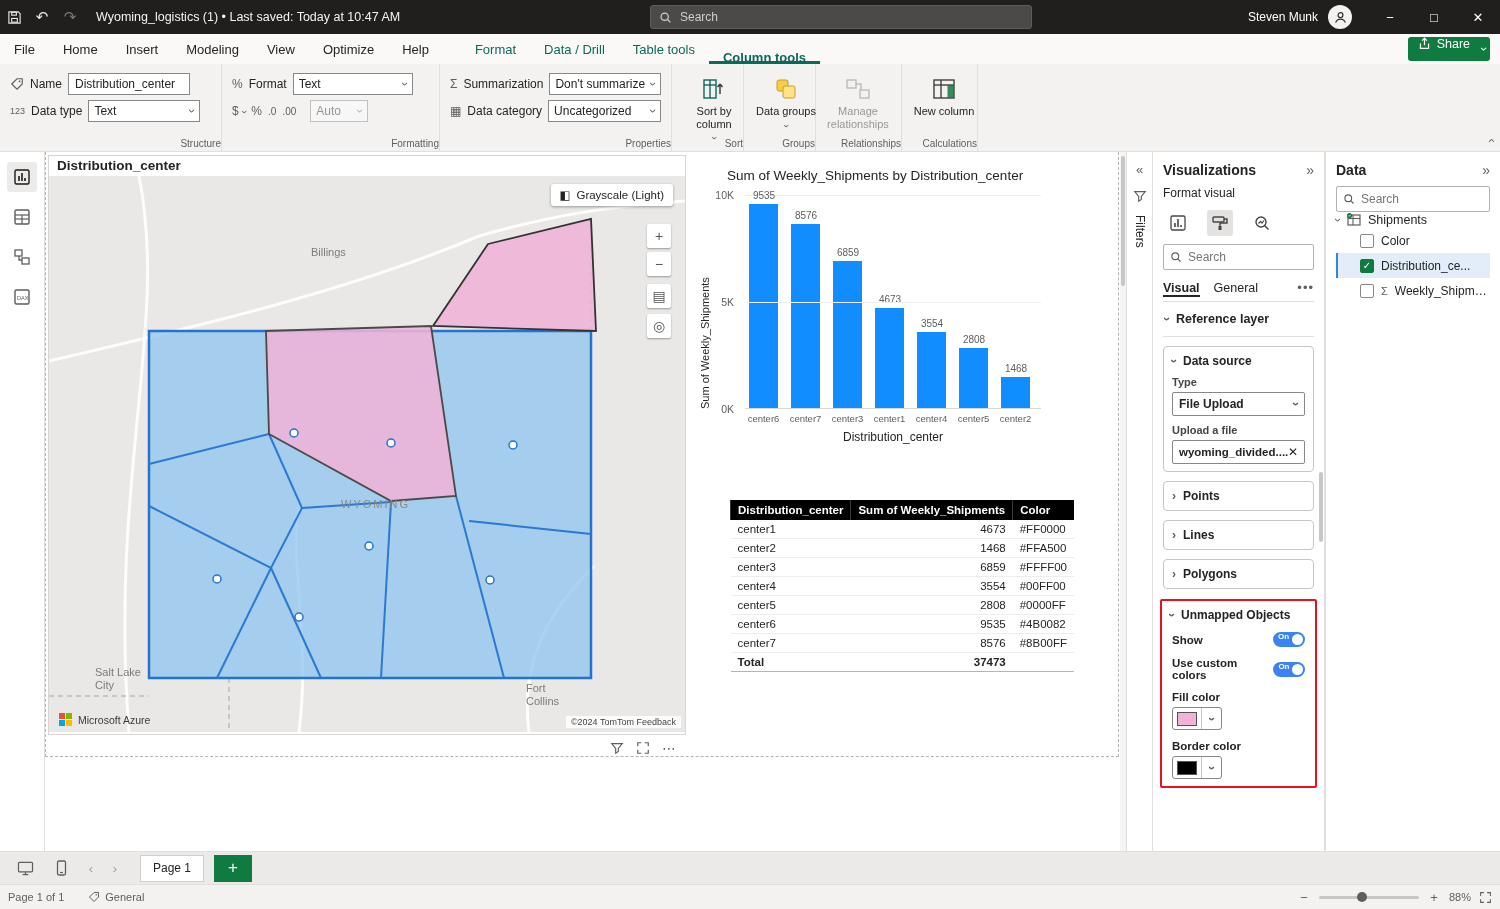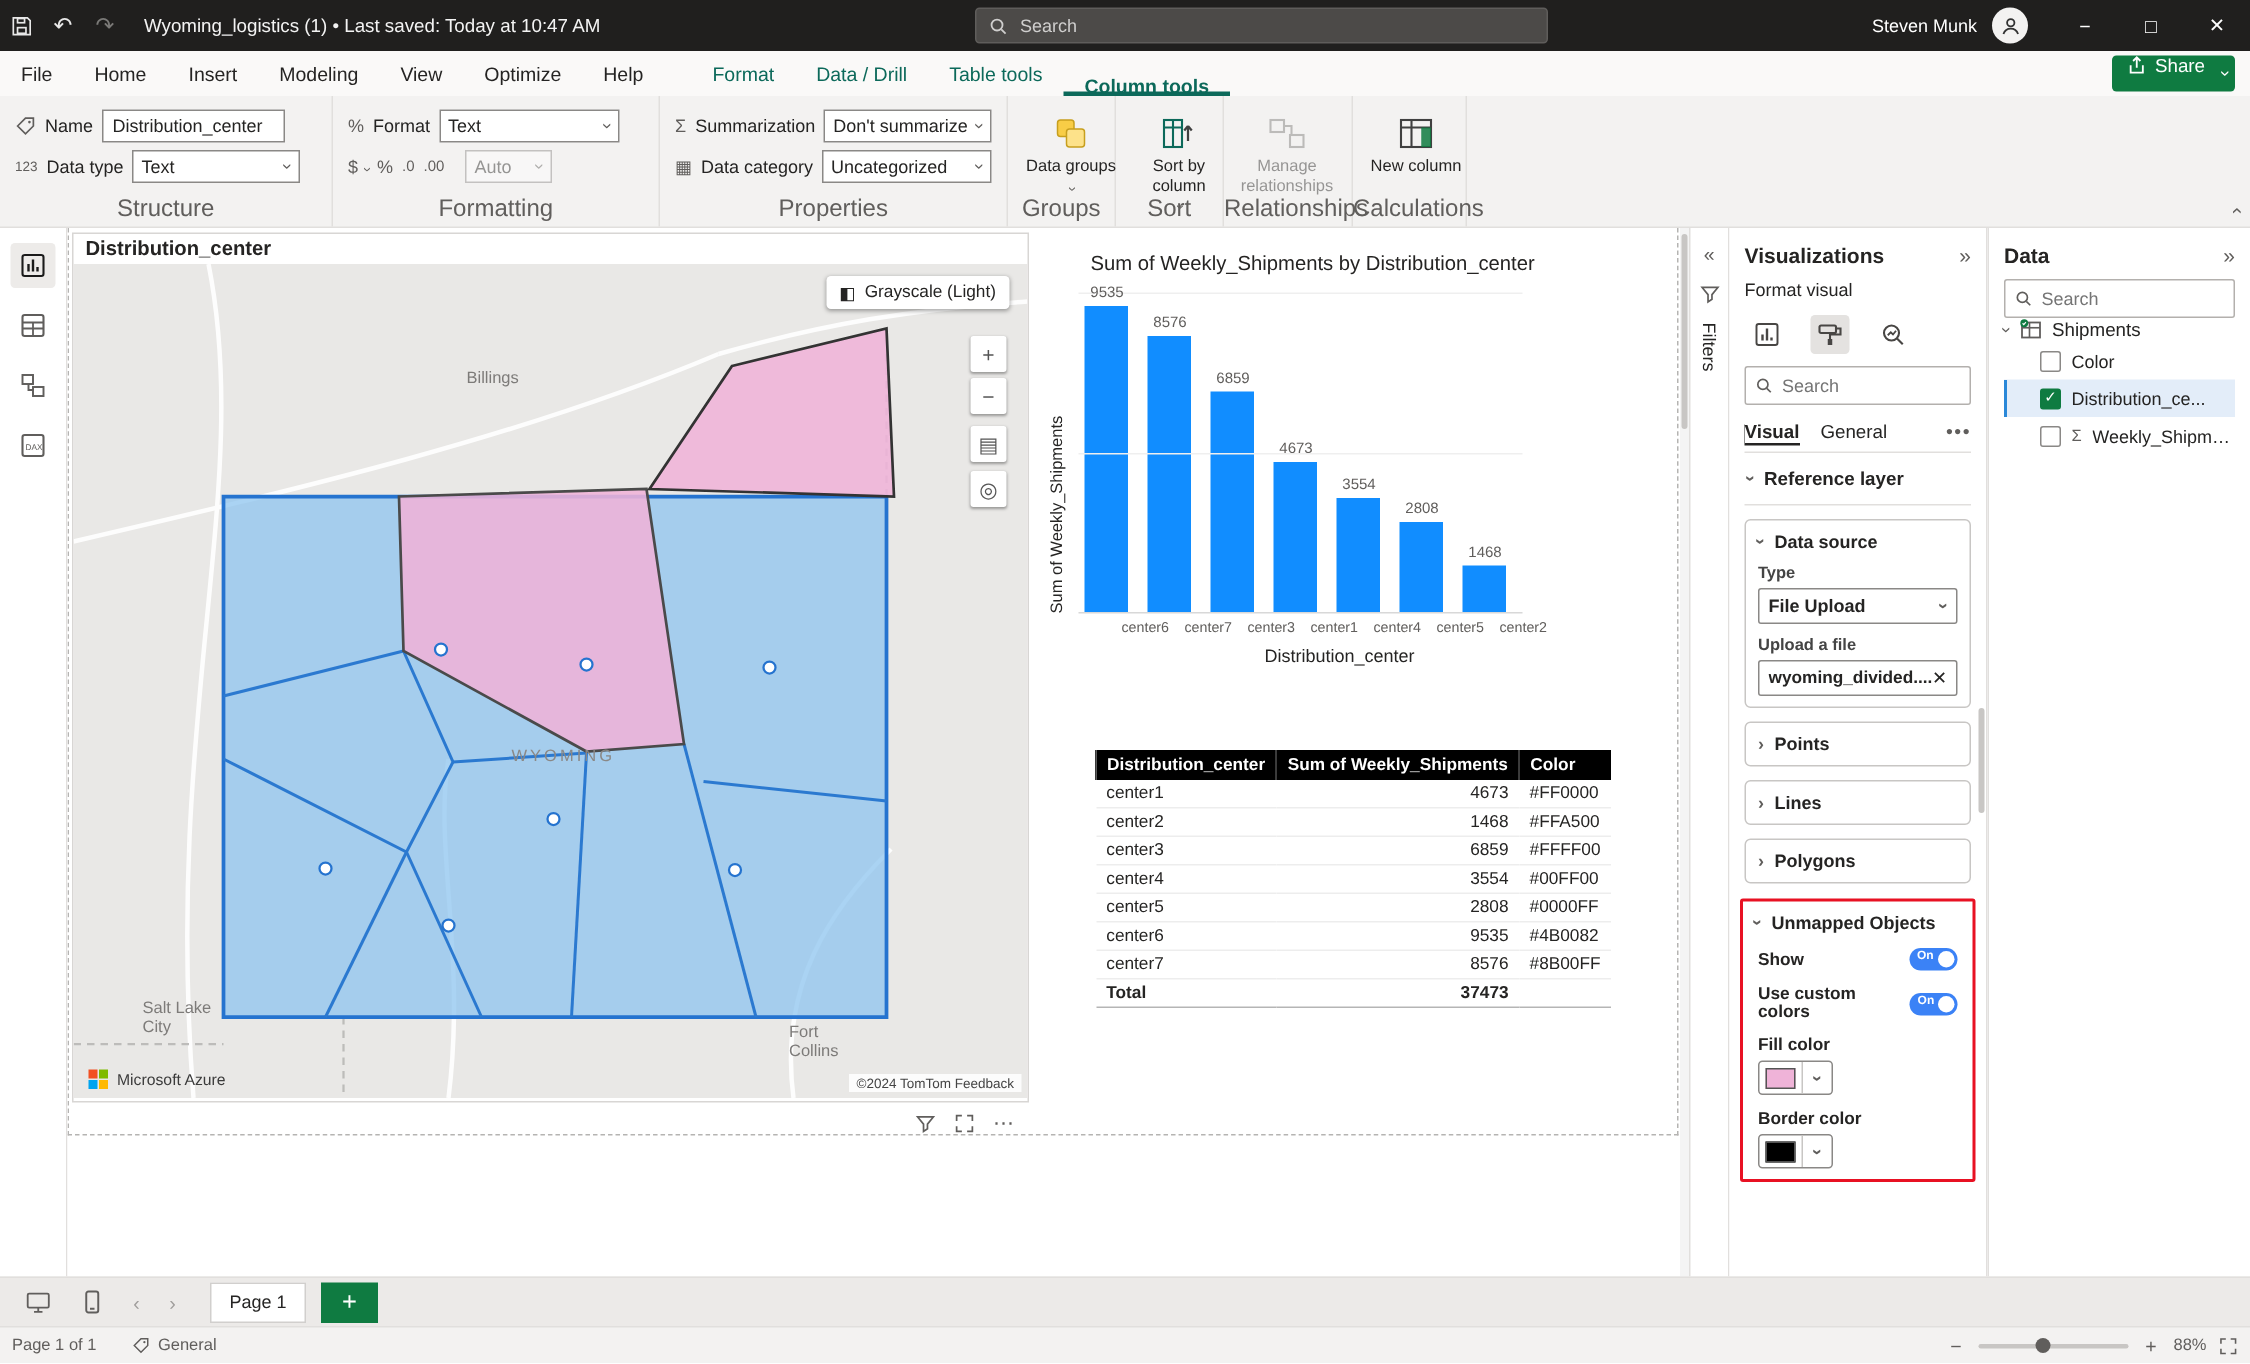--- a/index.html
+++ b/index.html
@@ -20,21 +20,21 @@
 .menubar{position:absolute;left:0;top:34px;width:100%;height:30px;background:#faf9f8;display:flex;align-items:stretch;z-index:29}
 .menu-tab{padding:0 14px;display:flex;align-items:center;font-size:13px;color:#252423;cursor:default}
 .menu-tab.contextual{color:#0c695a}
 .menu-tab.active{font-weight:700;border-bottom:3px solid #0c695a;padding-top:19px}
 #menu-tabs-main,#menu-tabs-ctx{display:flex}
 #menu-tabs-ctx{margin-left:18px}
 .share-btn{position:absolute;right:10px;top:3px;height:24px;background:#0f7b41;color:#fff;border-radius:3px;display:flex;gap:6px;padding:0 10px;font-size:12.5px}
 
 .ribbon{position:absolute;left:0;top:64px;width:100%;height:88px;background:#f3f2f1;border-bottom:1px solid #e1dfdd;display:flex;z-index:28}
 .rgroup{position:relative;border-right:1px solid #e1dfdd;padding:8px 10px 16px 10px}
-.rgroup .glabel{position:absolute;bottom:2px;left:0;right:0;text-align:center;font-size:16px;color:#605e5c}
+.rgroup .glabel{position:absolute;bottom:2px;left:0;right:0;text-align:right;font-size:10px;color:#605e5c}
 .rrow{display:flex;align-items:center;gap:6px;height:24px;margin-bottom:3px;font-size:12px}
 .rlabel{color:#252423;white-space:nowrap}
 .rinput{height:22px;border:1px solid #8a8886;background:#fff;font-size:12px;padding:0 6px;font-family:inherit;color:#252423}
 .rselect{height:22px;border:1px solid #8a8886;background:#fff;font-size:12px;padding:0 5px;display:flex;align-items:center;justify-content:space-between;color:#252423}
 .rselect.disabled{opacity:.45}
 .chev{font-size:12px;color:#605e5c;line-height:1}
 .chev.down{display:inline-block;transform:rotate(90deg)}
 .chev.up{display:inline-block;transform:rotate(-90deg)}
 .bigbtn{width:64px;display:flex;flex-direction:column;align-items:center;text-align:center;font-size:11px;line-height:1.15;color:#252423;gap:3px;padding-top:4px}
 .bigbtn.disabled{opacity:.45}
@@ -270,44 +270,44 @@
             <span class="chev down">›</span>
         </div>
       </div>
       <div class="glabel">Properties</div>
     </div>
 
     <div class="rgroup" style="width:72px">
       <div class="bigbtn">
         <span>
             <svg width="26" height="26" viewBox="0 0 26 26">
-              <rect x="4" y="4" width="11" height="11" rx="2" fill="#f8cd46" stroke="#c79f1e"></rect>
-              <rect x="10" y="10" width="12" height="12" rx="2" fill="#fde28a" stroke="#c79f1e"></rect>
-            </svg>
-          </span>
-        <span>Data groups</span>
-        <span class="chev down" style="font-size:10px">›</span>
-      </div>
-      <div class="glabel">Groups</div>
-    </div>
-
-    <div class="rgroup" style="width:72px">
-      <div class="bigbtn">
-        <span>
-            <svg width="26" height="26" viewBox="0 0 26 26">
               <rect x="3" y="4" width="12" height="18" fill="none" stroke="#0c695a" stroke-width="1.4"></rect>
               <line x1="3" y1="9" x2="15" y2="9" stroke="#0c695a" stroke-width="1.4"></line>
               <line x1="9" y1="4" x2="9" y2="22" stroke="#0c695a" stroke-width="1.4"></line>
               <path d="M19 8v10M19 8l-2.5 3M19 8l2.5 3" fill="none" stroke="#404040" stroke-width="1.5"></path>
             </svg>
           </span>
         <span>Sort by column</span>
         <span class="chev down" style="font-size:10px">›</span>
       </div>
       <div class="glabel">Sort</div>
+    </div>
+
+    <div class="rgroup" style="width:72px">
+      <div class="bigbtn">
+        <span>
+            <svg width="26" height="26" viewBox="0 0 26 26">
+              <rect x="4" y="4" width="11" height="11" rx="2" fill="#f8cd46" stroke="#c79f1e"></rect>
+              <rect x="10" y="10" width="12" height="12" rx="2" fill="#fde28a" stroke="#c79f1e"></rect>
+            </svg>
+          </span>
+        <span>Data groups</span>
+        <span class="chev down" style="font-size:10px">›</span>
+      </div>
+      <div class="glabel">Groups</div>
     </div>
 
     <div class="rgroup" style="width:86px">
       <div class="bigbtn disabled">
         <span>
             <svg width="26" height="26" viewBox="0 0 26 26">
               <rect x="2" y="4" width="9" height="8" fill="none" stroke="#7a7977" stroke-width="1.4"></rect>
               <rect x="15" y="14" width="9" height="8" fill="none" stroke="#7a7977" stroke-width="1.4"></rect>
               <path d="M11 8h5v6" fill="none" stroke="#7a7977" stroke-width="1.4"></path>
             </svg>
@@ -452,20 +452,25 @@
               <path d="M2 6V2h4M10 2h4v4M14 10v4h-4M6 14H2v-4" fill="none" stroke="currentColor" stroke-width="1.3"></path>
             </svg>
           </span>
         <span style="font-size:14px;letter-spacing:1px">⋯</span>
       </div>
 
       <div class="bar-visual">
         <div class="chart-title">Sum of Weekly_Shipments by Distribution_center</div>
         <div class="chart-body">
           <div class="y-axis-label">Sum of Weekly_Shipments</div>
+          <div class="ytick-col" id="ytick-col">
+              <div class="ytick" style="top: 0px;">10K</div>
+              <div class="ytick" style="top: 107px;">5K</div>
+              <div class="ytick" style="top: 214px;">0K</div>
+            </div>
           <div class="plot" id="bar-row">
               <div class="bar-wrap">
                 <div class="bar" style="height: 204px; background: rgb(17, 141, 255);"></div>
                 <div class="bar-value" style="bottom: 207px;">9535</div>
               </div>
               <div class="bar-wrap">
                 <div class="bar" style="height: 184px; background: rgb(17, 141, 255);"></div>
                 <div class="bar-value" style="bottom: 187px;">8576</div>
               </div>
               <div class="bar-wrap">

